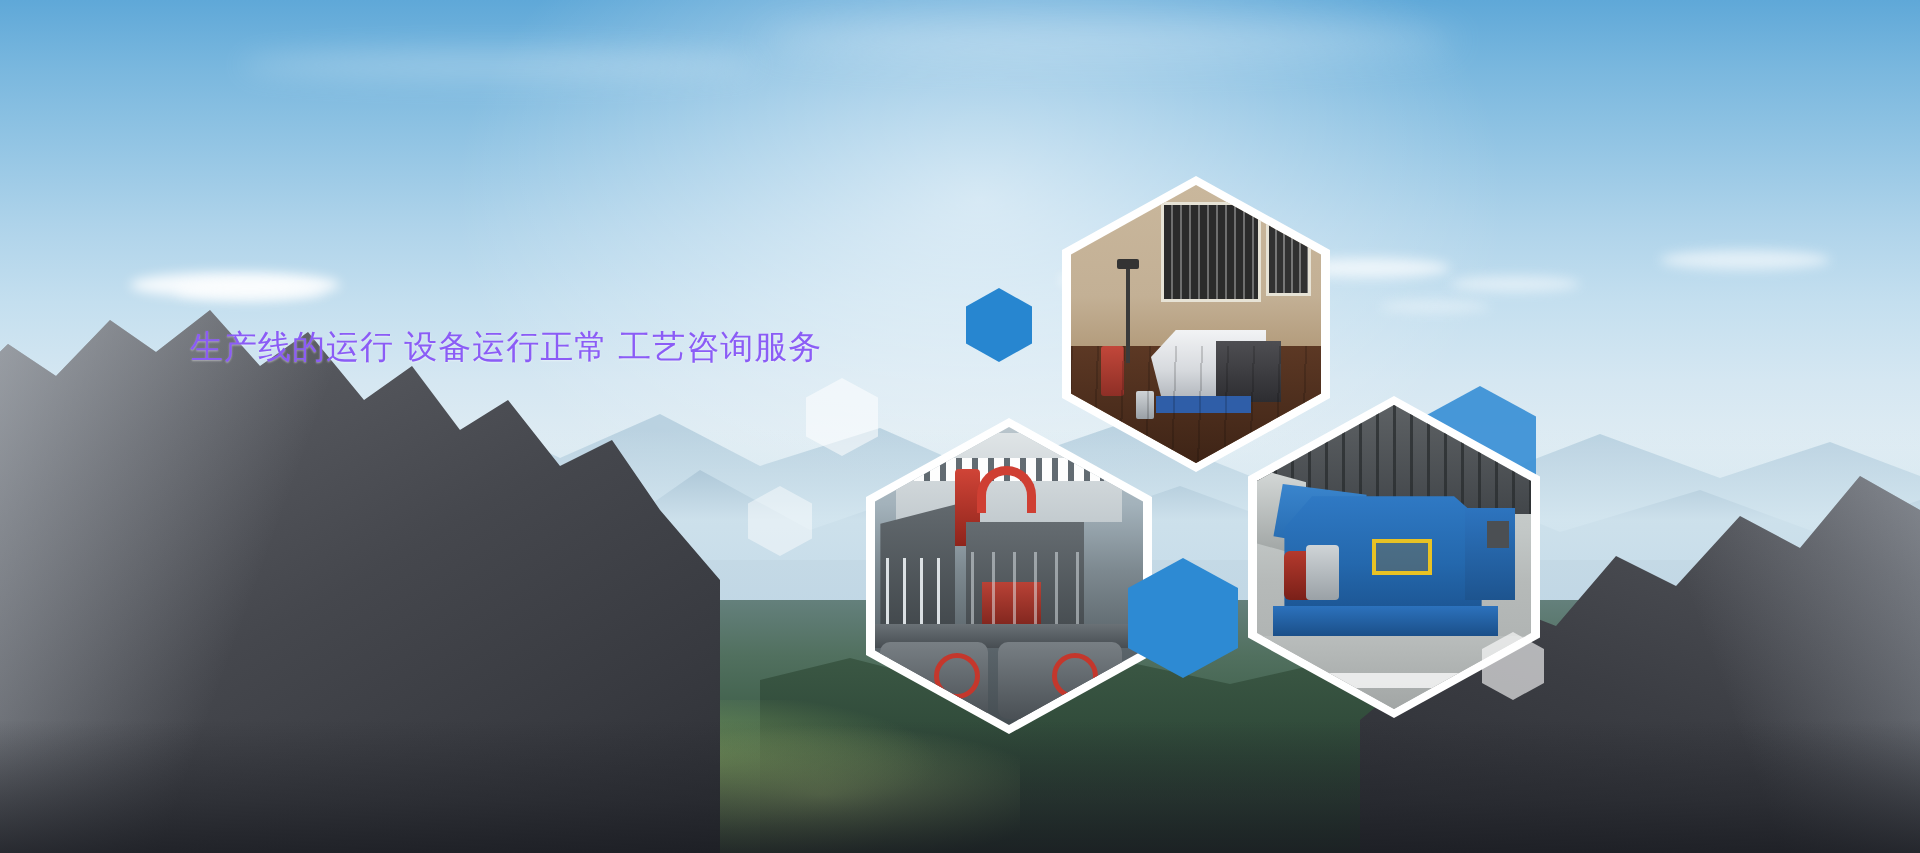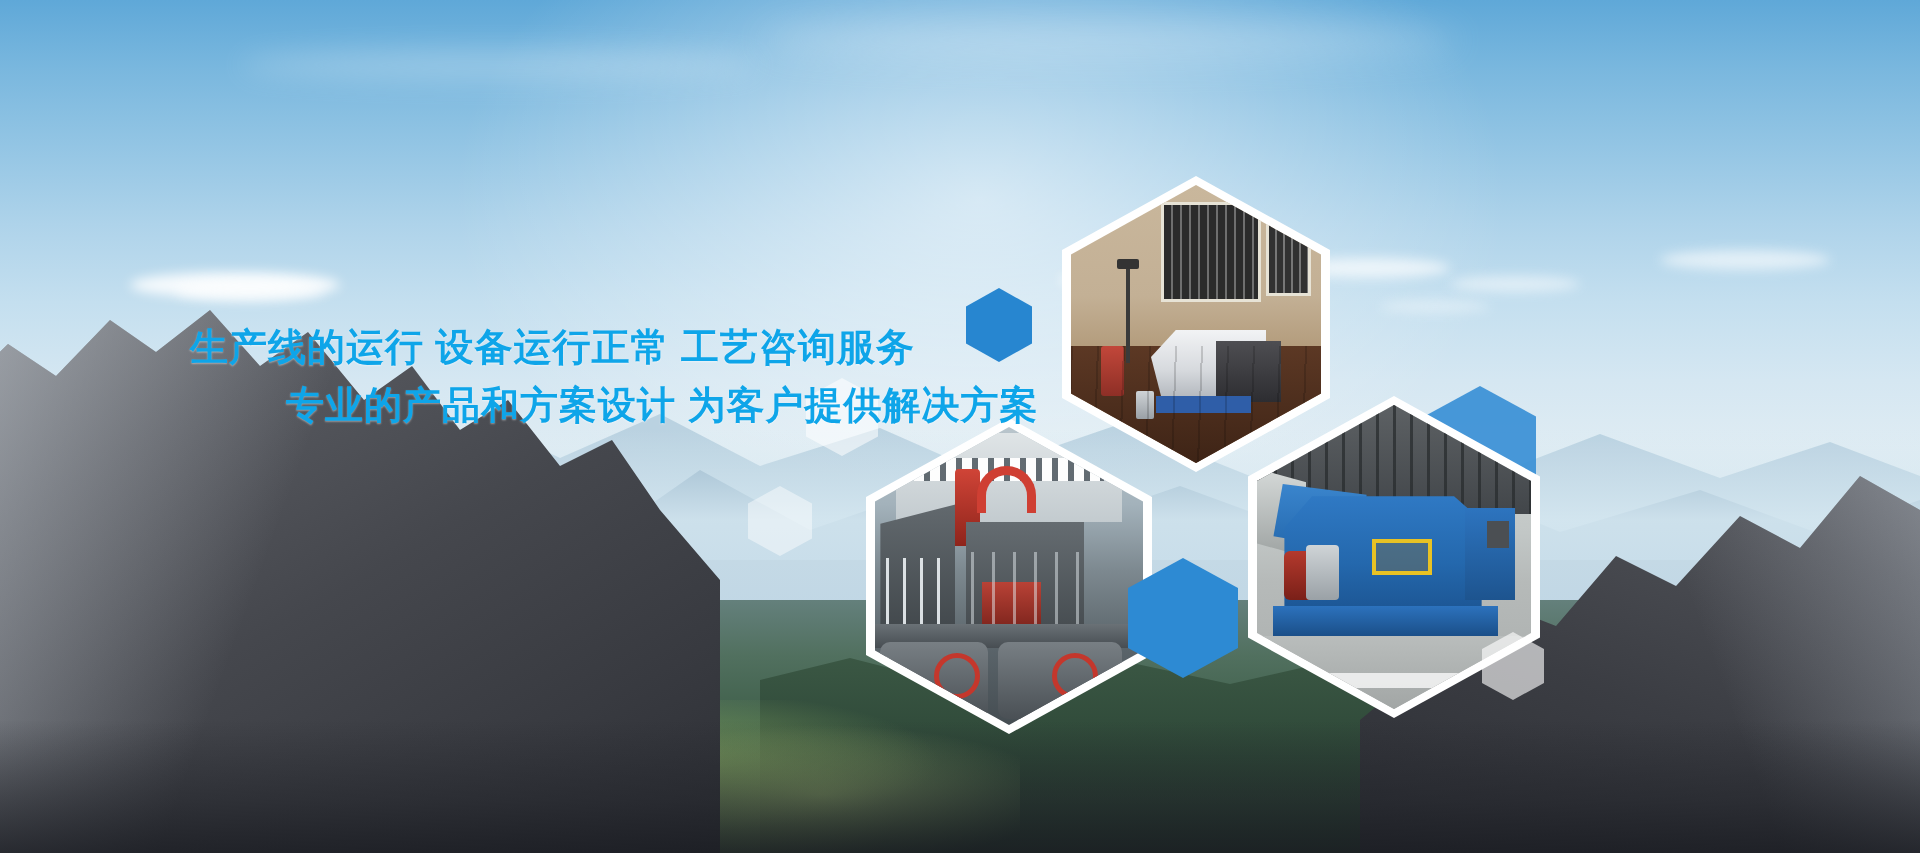--- a/index.html
+++ b/index.html
@@ -161,25 +161,25 @@
   }
 
   
   .headline{
     position:absolute;
     left:160px; top:318px;
     width:820px;
     z-index:20;
   }
   .line{
-    font-size:38px;
+    font-size:33px;
     line-height:58px;
     letter-spacing:1px;
-    color:#0ea5e9;
-    font-weight:700;
+    color:#8b5cf6;
+    font-weight:400;
     white-space:nowrap;
     text-shadow:0 1px 2px rgba(255,255,255,.45);
   }
   .line.l1{ text-align:left; padding-left:30px; }
   .line.l2{ text-align:left; padding-left:126px; }
 
   
   .hexes{ position:absolute; inset:0; z-index:15; }
 
   .hex{
@@ -426,21 +426,20 @@
 
     <div class="fg-peak"></div>
     <div class="mtn-right"></div>
     <div class="mtn-right-lit"></div>
 
     <div class="bottom-rock"></div>
   </div>
 
   <div class="headline">
     <div class="line l1">生产线的运行 设备运行正常 工艺咨询服务</div>
-    <div class="line l2">专业的产品和方案设计  为客户提供解决方案</div>
   </div>
 
   <div class="hexes">
 
     <div class="hex hex-white-2" style="left:806px; top:378px; width:72px; height:78px;"></div>
 
     <div class="hex hex-white-3" style="left:748px; top:486px; width:64px; height:70px;"></div>
 
     <div class="hex hex-solid-blue" style="left:966px; top:288px; width:66px; height:74px;"></div>
 

